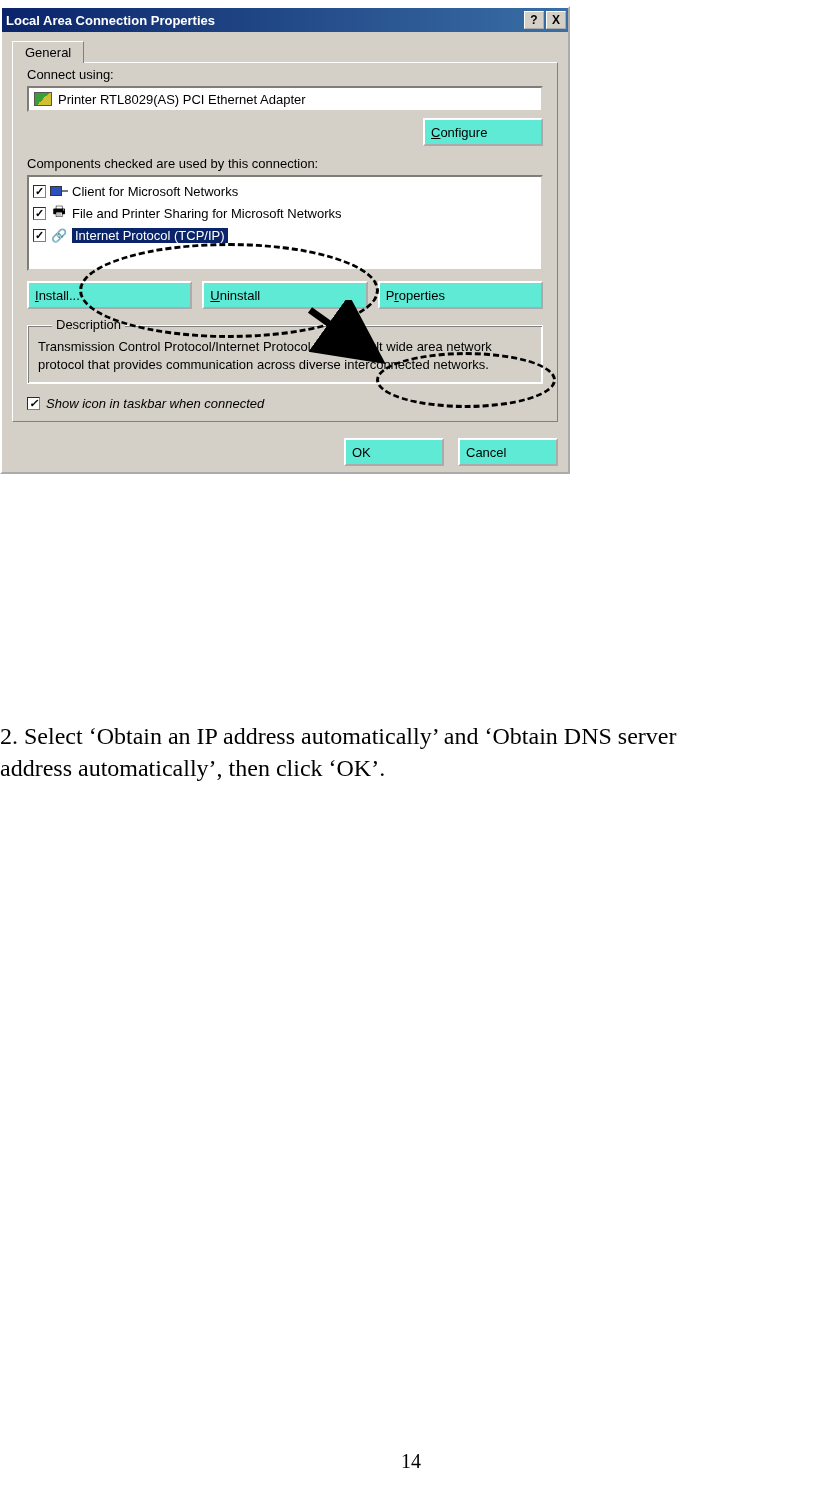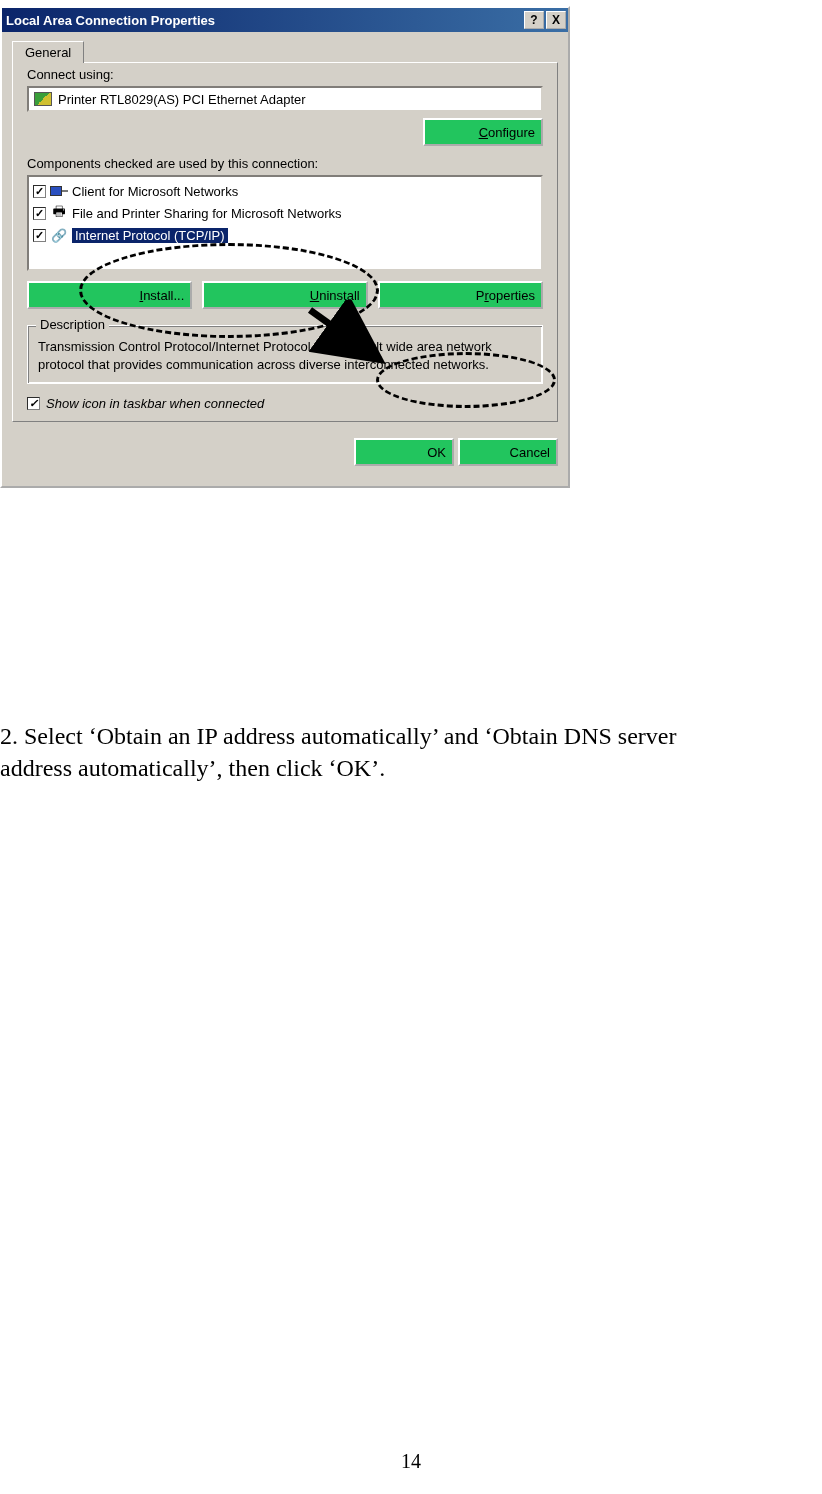--- a/index.html
+++ b/index.html
@@ -90,27 +90,27 @@
     height: 26px;
     overflow: hidden;
   }
   .adapter-icon {
     width: 18px; height: 14px;
     background: linear-gradient(135deg,#3a9f3a 50%,#d0c030 50%);
     border: 1px solid #555;
     flex-shrink: 0;
   }
   .btn {
-    background: #22c55e;
+    background: #5eead4;
     border: 2px outset #fff;
     font-size: 13px;
     height: 28px;
     display: inline-flex;
     align-items: center;
-    justify-content: flex-end;
+    justify-content: flex-start;
     cursor: pointer;
     padding: 0 6px;
     white-space: nowrap;
   }
   .btn .ul { text-decoration: underline; }
   .row-right {
     display: flex;
     justify-content: flex-end;
     margin-top: 6px;
   }
@@ -160,42 +160,42 @@
     border-left-color:#fff;
     box-shadow: inset 1px 1px 0 #808080, inset -1px -1px 0 #fff;
     border: 1px groove #fff;
     margin-top: 16px;
     position: relative;
     padding: 12px 10px 10px 10px;
   }
   .groupbox-legend {
     position: absolute;
     top: -9px;
-    left: 8px;
+    left: 24px;
     background: #d4d0c8;
     font-size: 13px;
     padding: 0 4px;
   }
   .desc-text {
     font-size: 13px;
     line-height: 1.35;
   }
   .checkrow {
     display: flex;
     align-items: center;
     gap: 6px;
     font-size: 13px;
     margin-top: 12px;
     font-style: italic;
   }
   .dialog-footer {
     display: flex;
     justify-content: flex-end;
-    gap: 4px;
-    padding: 6px 10px 20px 0;
+    gap: 14px;
+    padding: 6px 10px 6px 0;
   }
   .dialog-footer .btn { width: 100px; }
   .annot-ellipse1 {
     position: absolute;
     border: 3px dashed #000;
     border-radius: 50%;
     left: 79px;
     top: 243px;
     width: 300px;
     height: 95px;

